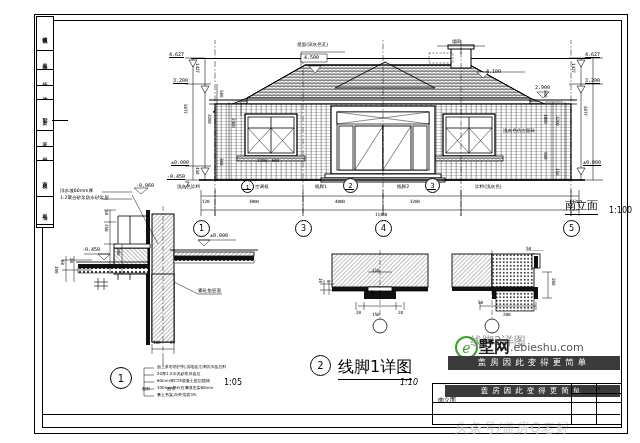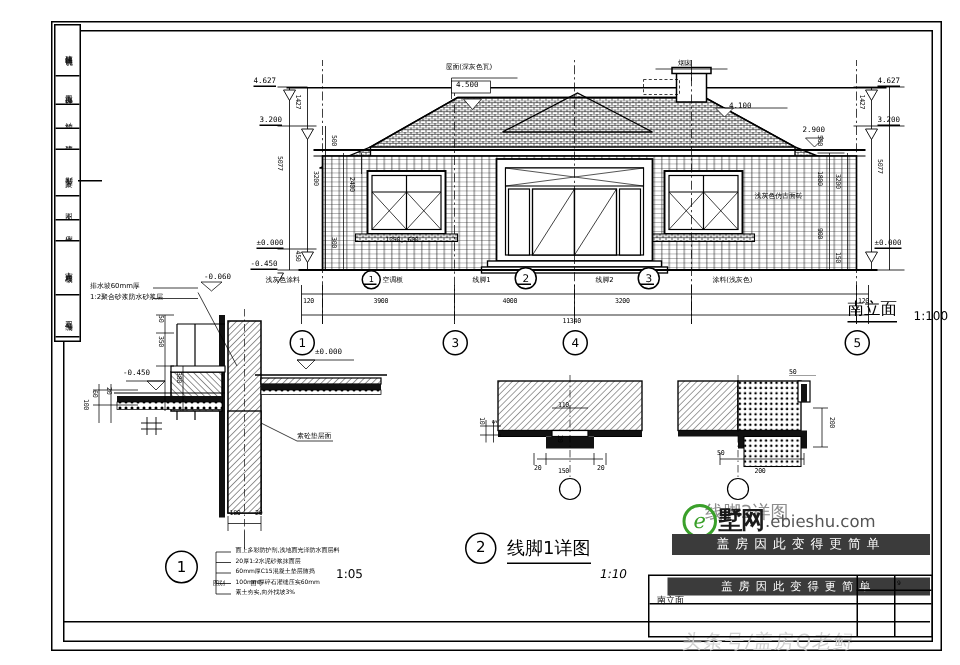--- a/index.html
+++ b/index.html
@@ -487,21 +487,21 @@
     <span class="dimv" style="left:50px;top:40px;">20</span>
     <span class="dim" style="left:206px;top:-4px;">50</span>
     <span class="dimv" style="left:231px;top:28px;">200</span>
     <span class="dim" style="left:183px;top:62px;">200</span>
     <span class="dim" style="left:158px;top:50px;">50</span>
   </div>
 
   <div class="bub" style="left:310px;top:355px;width:19px;height:19px;font-size:10px;">
     <span>2</span>
   </div>
-  <span class="ttl ttl-u" style="left:338px;top:357px;font-size:12px;">线脚1详图</span>
+  <span class="ttl ttl-u" style="left:338px;top:357px;font-size:16px;">线脚1详图</span>
   <span class="scale" style="left:400px;top:378px;font-style:italic;">1:10</span>
 
   <span class="ttl" style="left:470px;top:333px;font-size:12px;color:#8d8d8d;">线脚2详图</span>
 
   <div class="abs" id="wm">
     <span class="e">e</span>
     <span class="zh">墅网</span>
     <span class="dom">.ebieshu.com</span>
   </div>
   <div class="abs" id="wm-bar">

